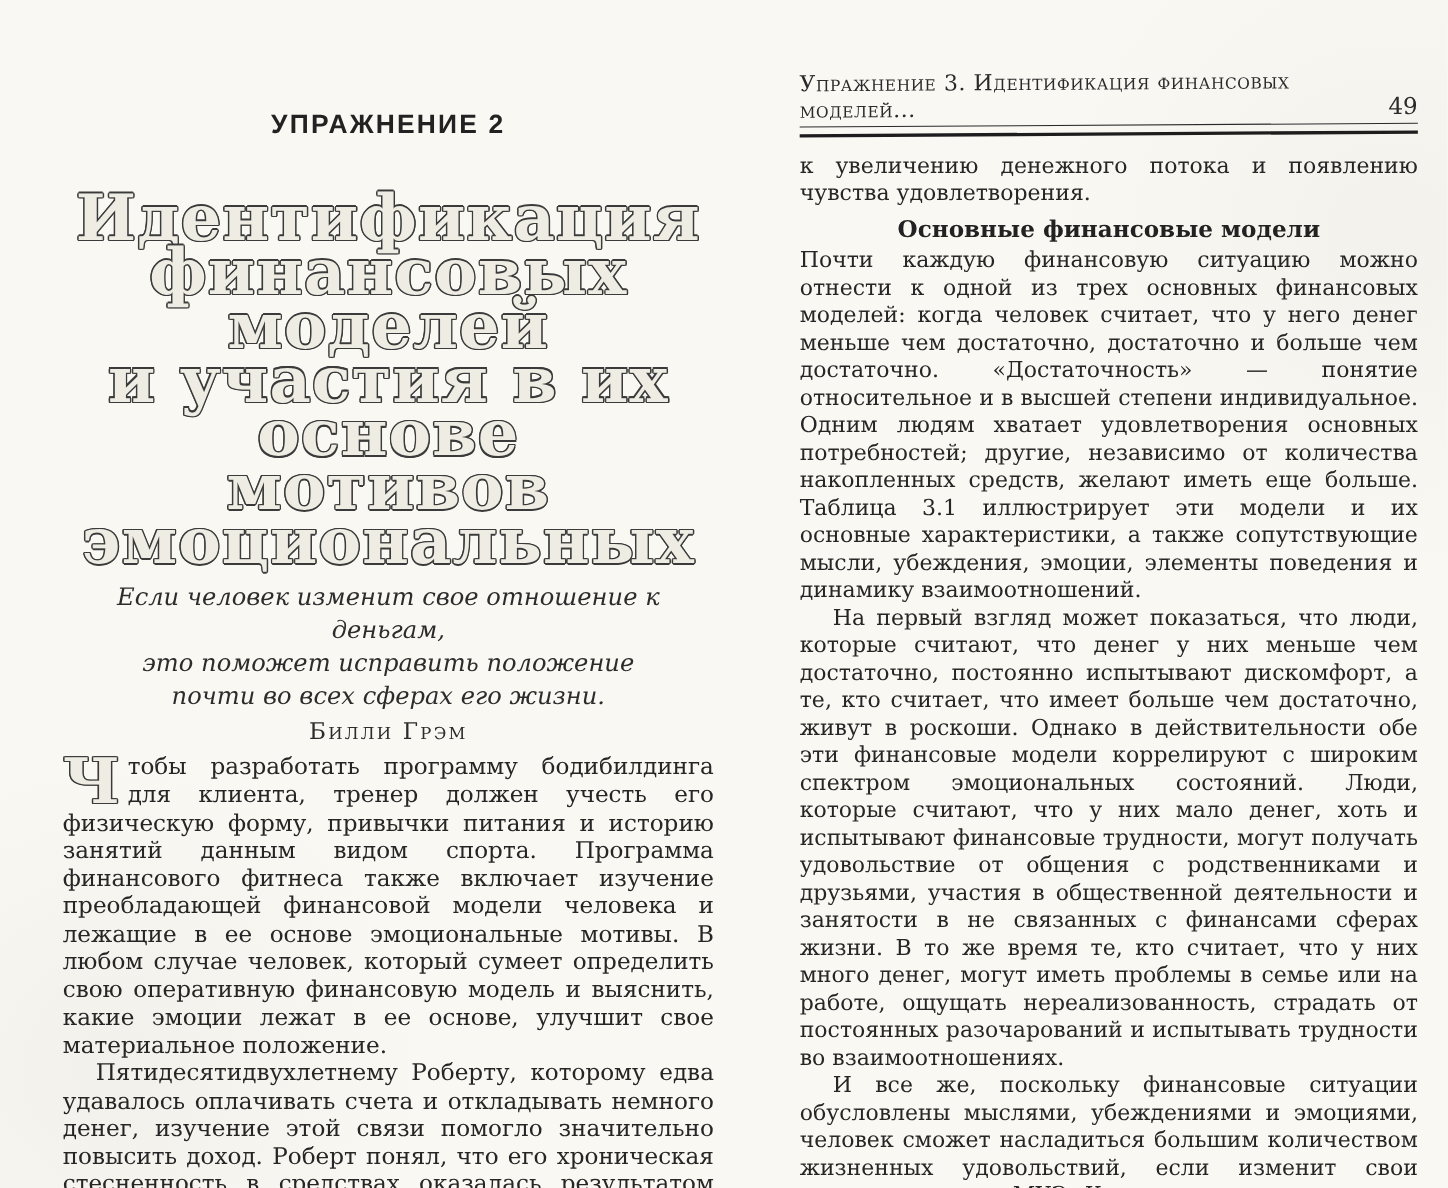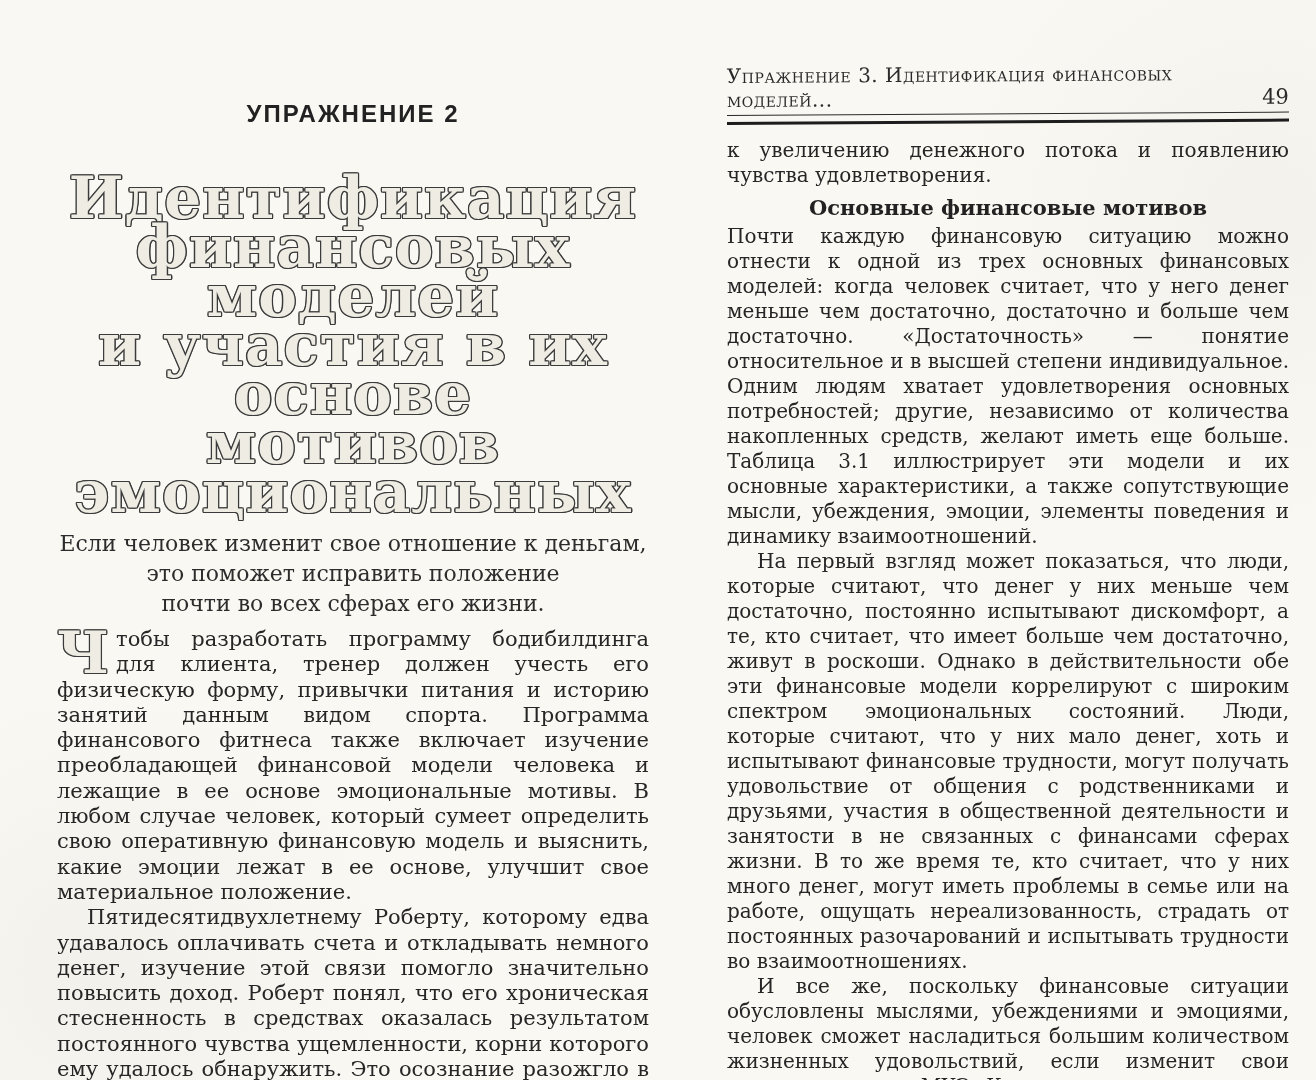--- a/index.html
+++ b/index.html
@@ -48,20 +48,21 @@
   .book-title span { display: block; }
   .engraved {
     color: #eeece3;
     text-shadow:
       1.3px 0 #3b3b3b, -1.3px 0 #3b3b3b, 0 1.3px #3b3b3b, 0 -1.3px #3b3b3b,
       1px 1px #3b3b3b, -1px -1px #3b3b3b, 1px -1px #3b3b3b, -1px 1px #3b3b3b;
   }
   .epigraph {
     margin-top: 12px;
     text-align: center;
+    font-style: italic;
     font-size: 22px;
     line-height: 30px;
     color: #2c2c2c;
   }
   .epigraph-author {
     margin-top: 4px;
     text-align: center;
     font-variant: small-caps;
     font-size: 21px;
     letter-spacing: 2px;
@@ -145,39 +146,40 @@
       <span class="engraved">и участия в их основе</span>
       <span class="engraved">мотивов</span>
       <span class="engraved">эмоциональных</span>
     </h1>
 
     <div class="epigraph">
       <div>Если человек изменит свое отношение к деньгам,</div>
       <div>это поможет исправить положение</div>
       <div>почти во всех сферах его жизни.</div>
     </div>
+    <div class="epigraph-author">Билли Грэм</div>
 
     <p class="body-text first">
       <span class="dropcap engraved">Ч</span><span>тобы разработать программу бодибилдинга для клиента, тренер должен учесть его физическую форму, привычки питания и историю занятий данным видом спорта. Программа финансового фитнеса также включает изучение преобладающей финансовой модели человека и лежащие в ее основе эмоциональные мотивы. В любом случае человек, который сумеет определить свою оперативную финансовую модель и выяснить, какие эмоции лежат в ее основе, улучшит свое материальное положение.</span>
     </p>
 
     <p class="body-text indent">Пятидесятидвухлетнему Роберту, которому едва удавалось оплачивать счета и откладывать немного денег, изучение этой связи помогло значительно повысить доход. Роберт понял, что его хроническая стесненность в средствах оказалась результатом постоянного чувства ущемленности, корни которого ему удалось обнаружить. Это осознание разожгло в нем желание обеспечить себе более высокий уровень жизни, что привело</p>
   </section>
 
   <section class="page-right">
     <div class="running-head">
       <span class="rh-text">Упражнение 3. Идентификация финансовых моделей...</span>
       <span class="rh-num">49</span>
     </div>
     <div class="head-rule"></div>
 
     <div class="body-col">
       <p class="body-text">к увеличению денежного потока и появлению чувства удовлетворения.</p>
 
-      <h2 class="section-heading">Основные финансовые мотивов</h2>
+      <h2 class="section-heading">Основные финансовые модели</h2>
 
       <p class="body-text">Почти каждую финансовую ситуацию можно отнести к одной из трех основных финансовых моделей: когда человек считает, что у него денег меньше чем достаточно, достаточно и больше чем достаточно. «Достаточность» — понятие относительное и в высшей степени индивидуальное. Одним людям хватает удовлетворения основных потребностей; другие, независимо от количества накопленных средств, желают иметь еще больше. Таблица 3.1 иллюстрирует эти модели и их основные характеристики, а также сопутствующие мысли, убеждения, эмоции, элементы поведения и динамику взаимоотношений.</p>
 
       <p class="body-text indent">На первый взгляд может показаться, что люди, которые считают, что денег у них меньше чем достаточно, постоянно испытывают дискомфорт, а те, кто считает, что имеет больше чем достаточно, живут в роскоши. Однако в действительности обе эти финансовые модели коррелируют с широким спектром эмоциональных состояний. Люди, которые считают, что у них мало денег, хоть и испытывают финансовые трудности, могут получать удовольствие от общения с родственниками и друзьями, участия в общественной деятельности и занятости в не связанных с финансами сферах жизни. В то же время те, кто считает, что у них много денег, могут иметь проблемы в семье или на работе, ощущать нереализованность, страдать от постоянных разочарований и испытывать трудности во взаимоотношениях.</p>
 
       <p class="body-text indent">И все же, поскольку финансовые ситуации обусловлены мыслями, убеждениями и эмоциями, человек сможет насладиться большим количеством жизненных удовольствий, если изменит свои ограничивающие МУЭ. Когда такое происходит, он получает</p>
     </div>
   </section>
 
 </div>

